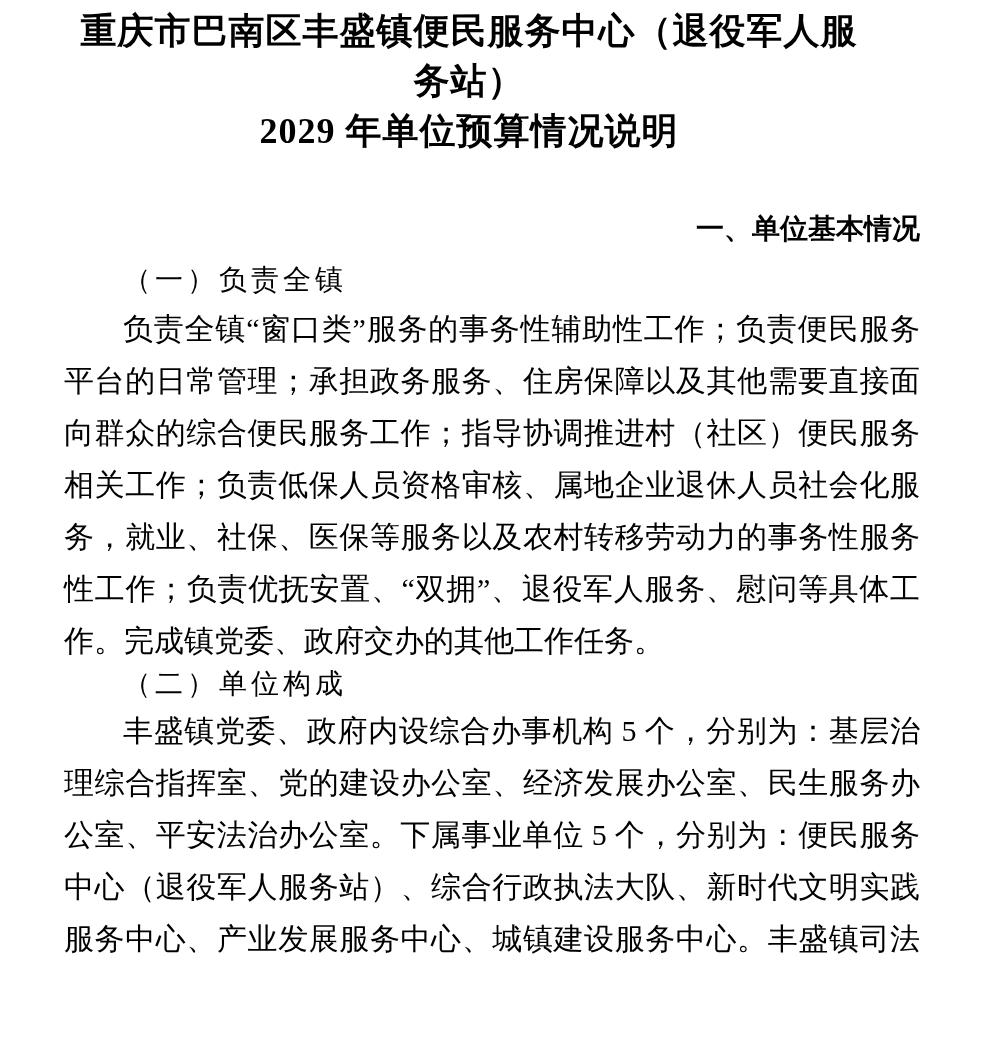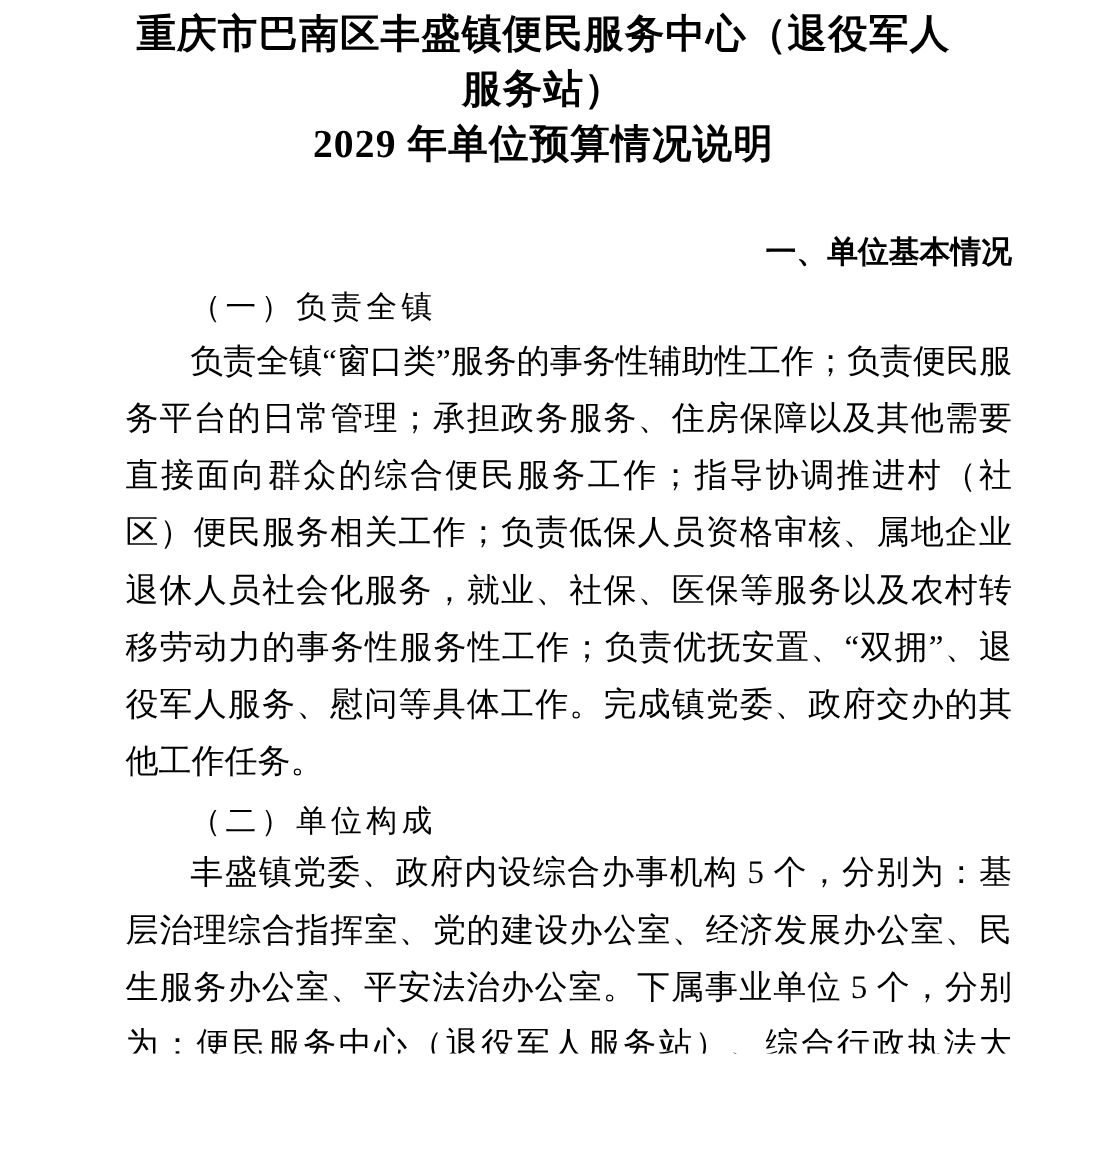--- a/index.html
+++ b/index.html
@@ -7,21 +7,21 @@
   html, body {
     background: #ffffff;
   }
 
   .page {
     position: relative;
     width: 1000px;
     height: 958px;
     background: #ffffff;
     color: #000000;
-    padding: 0 80px 0 114px;
+    padding: 0 80px 0 64px;
     overflow: hidden;
     font-family: "Liberation Serif", "DejaVu Serif", serif;
   }
 
   .doc-title {
     margin-top: 6px;
     padding-right: 46px;
     text-align: center;
     font-family: "Liberation Serif", "DejaVu Serif", serif;
     font-weight: bold;
@@ -44,21 +44,20 @@
     margin-top: 57px;
   }
 
   .subsection-heading {
     font-family: "Liberation Serif", "DejaVu Serif", serif;
     font-weight: normal;
     font-size: 28px;
     line-height: 34px;
     text-indent: 59px;
     letter-spacing: 4px;
-    margin-top: 11px;
   }
 
   .subsection-heading.first {
     margin-top: 18px;
   }
 
   .body-para {
     font-family: "Liberation Serif", "DejaVu Serif", serif;
     font-size: 30px;
     line-height: 52px;

